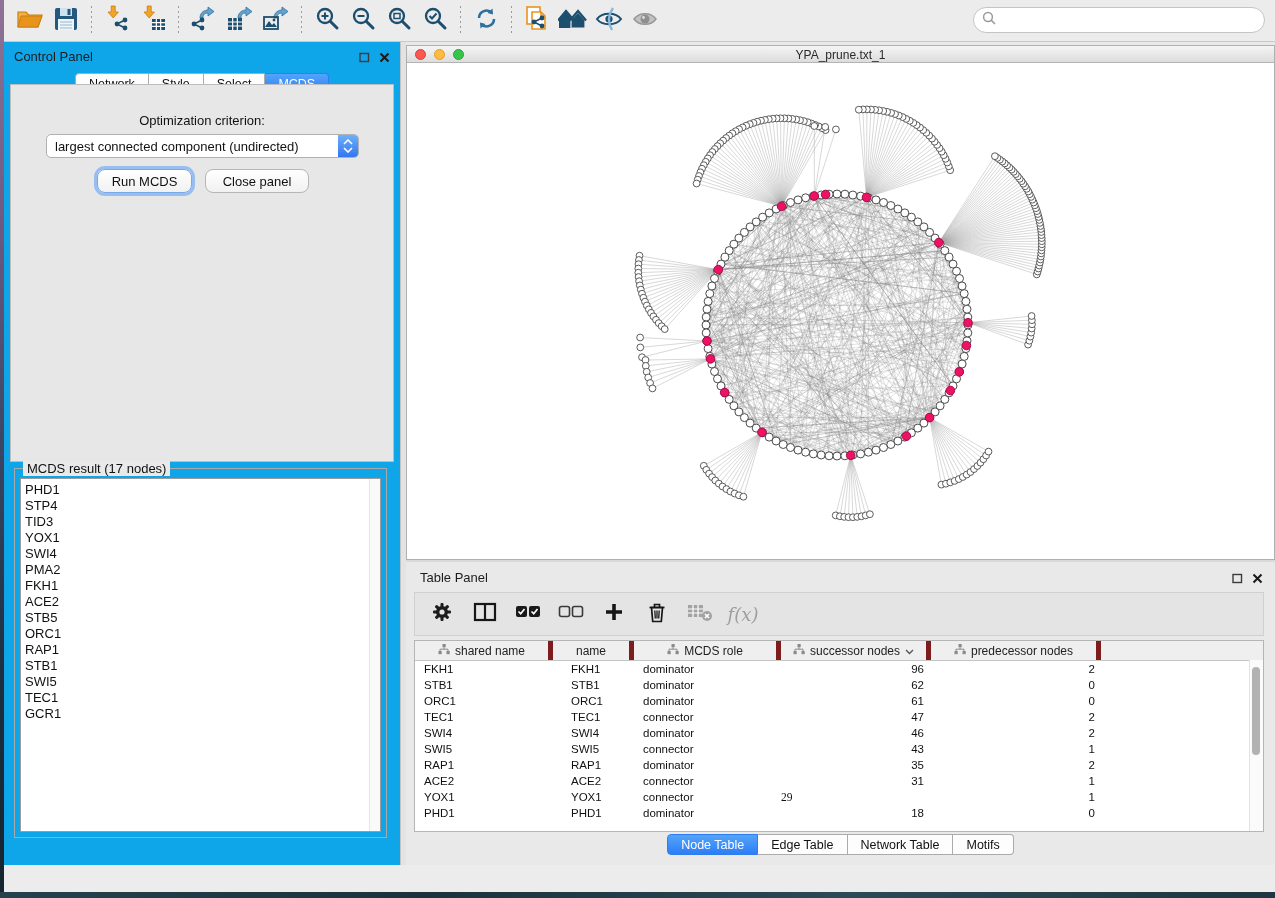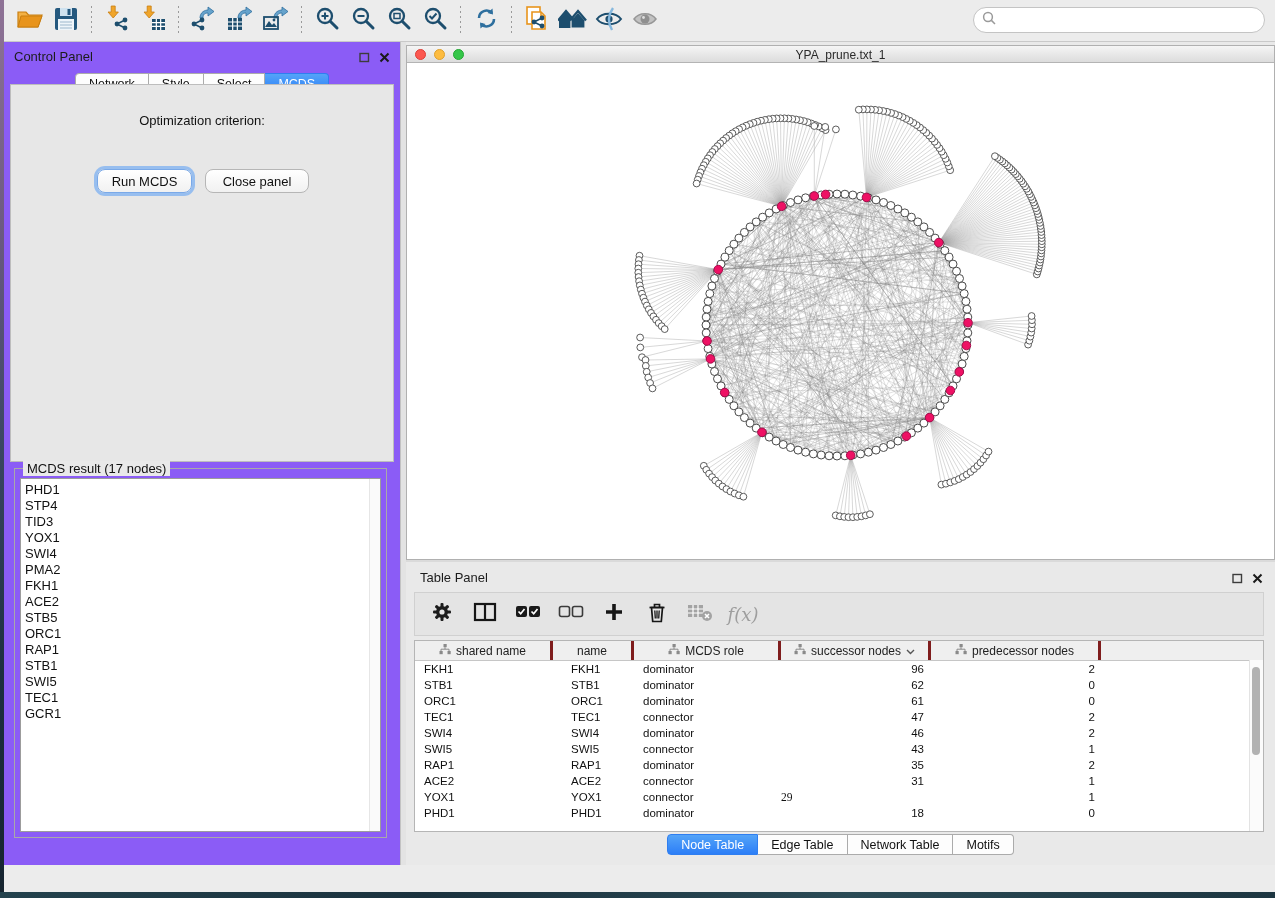--- a/index.html
+++ b/index.html
@@ -17,21 +17,21 @@
   .tb-btn{width:36px;height:34px;display:flex;align-items:center;justify-content:center;flex:0 0 auto;cursor:default;}
   .tb-sep{width:1px;height:30px;margin:0 7px;flex:0 0 auto;
     background-image:linear-gradient(#9a9a9a 34%, rgba(0,0,0,0) 0%);
     background-size:1px 5px;background-repeat:repeat-y;}
   .tb-search{position:absolute;right:10px;top:7px;width:292px;height:26px;border:1px solid #c4c4c4;
     border-radius:14px;background:#fff;display:flex;align-items:center;padding-left:8px;box-sizing:border-box;}
   .tb-search input{border:none;outline:none;flex:1;font-size:13px;background:transparent;margin-left:5px;
     font-family:"Liberation Sans","DejaVu Sans",sans-serif;}
 
   
-  .control-panel{position:absolute;left:0;top:42px;width:397px;height:823px;background:#8b5cf6;
+  .control-panel{position:absolute;left:0;top:42px;width:397px;height:823px;background:#0ea5e9;
     border-right:1px solid #c2c2c2;box-sizing:border-box;}
   .cp-titlebar{position:absolute;left:0;top:0;width:100%;height:28px;}
   .cp-title{position:absolute;left:10px;top:7px;font-size:13px;color:#1c1c1c;}
   .panel-icons{position:absolute;right:10px;top:7px;display:flex;gap:9px;align-items:center;}
   .cp-tabs{position:absolute;left:71px;top:31px;display:flex;height:21px;}
   .seg-tab{height:21px;line-height:21px;padding:0 13px;font-size:12.5px;background:#fdfdfd;color:#111;
     border:1px solid #ababab;border-left:none;box-sizing:border-box;cursor:default;}
   .seg-tab:first-child{border-left:1px solid #ababab;border-radius:4px 0 0 4px;}
   .seg-tab:last-child{border-radius:0 4px 4px 0;}
   .seg-tab.sel{background:linear-gradient(#54a4f8,#2c7ef7);color:#fff;border-color:#2f7ef0;}
@@ -78,21 +78,21 @@
   .table-panel{position:absolute;left:0;top:520px;width:869px;height:303px;background:#e9e9e9;}
   .tp-title{position:absolute;left:14px;top:8px;font-size:13px;color:#1c1c1c;}
   .tp-toolbar{position:absolute;left:8px;top:30px;width:850px;height:44px;background:#e4e4e4;
     border:1px solid #d0d0d0;box-sizing:border-box;display:flex;align-items:center;padding-left:14px;gap:17px;}
   .tp-tb-btn{width:26px;height:26px;display:flex;align-items:center;justify-content:center;}
   .fx{font-family:"DejaVu Serif","Liberation Serif",serif;font-style:italic;font-size:18px;color:#9e9e9e;}
   .tp-table{position:absolute;left:8px;top:78px;width:850px;height:192px;background:#fff;
     border:1px solid #b5b5b5;box-sizing:border-box;overflow:hidden;}
   .tp-head{display:flex;height:19px;background:#efefef;border-bottom:1px solid #c6c6c6;}
   .th{display:flex;align-items:center;justify-content:center;gap:5px;font-size:12px;color:#222;
-    border-right:3px solid #7f1d1d;box-sizing:border-box;height:19px;}
+    border-right:5px solid #7f1d1d;box-sizing:border-box;height:19px;}
   .th.filler{border-right:none;flex:1;}
   .tr{display:flex;height:16px;align-items:center;}
   .td{font-size:11.5px;color:#111;box-sizing:border-box;white-space:nowrap;overflow:hidden;}
   .tp-scroll{position:absolute;right:0;top:19px;bottom:0;width:13px;background:#fbfbfb;border-left:1px solid #e3e3e3;}
   .tp-thumb{position:absolute;left:2px;top:7px;width:8px;height:88px;border-radius:4px;background:#b2b2b2;}
   .tp-tabs{position:absolute;left:0;top:272px;width:100%;display:flex;justify-content:center;}
 
   
   .statusbar{position:absolute;left:0;bottom:0;width:100%;height:27px;background:#ececec;
     border-top:1px solid #c6c6c6;box-sizing:border-box;}
@@ -288,20 +288,31 @@
         </span>
       </div>
       <div class="cp-tabs">
           <div class="seg-tab">Network</div>
           <div class="seg-tab">Style</div>
           <div class="seg-tab">Select</div>
           <div class="seg-tab sel">MCDS</div>
         </div>
       <div class="cp-box">
         <div class="opt-label">Optimization criterion:</div>
+        <div class="combo">
+          <span class="combo-text">largest connected component (undirected)</span>
+          <span class="combo-step">
+            <svg width="10" height="6">
+                <path d="M1 5 L5 1 L9 5" fill="none" stroke="#fff" stroke-width="1.6"></path>
+              </svg>
+            <svg width="10" height="6">
+                <path d="M1 1 L5 5 L9 1" fill="none" stroke="#fff" stroke-width="1.6"></path>
+              </svg>
+          </span>
+        </div>
         <div class="cp-buttons">
           <div class="btn btn-run">Run MCDS</div>
           <div class="btn btn-close">Close panel</div>
         </div>
       </div>
       <div class="result-box">
         <span class="result-legend">MCDS result (17 nodes)</span>
         <div class="result-list">
           <div class="result-item">PHD1</div>
             <div class="result-item">STP4</div>

